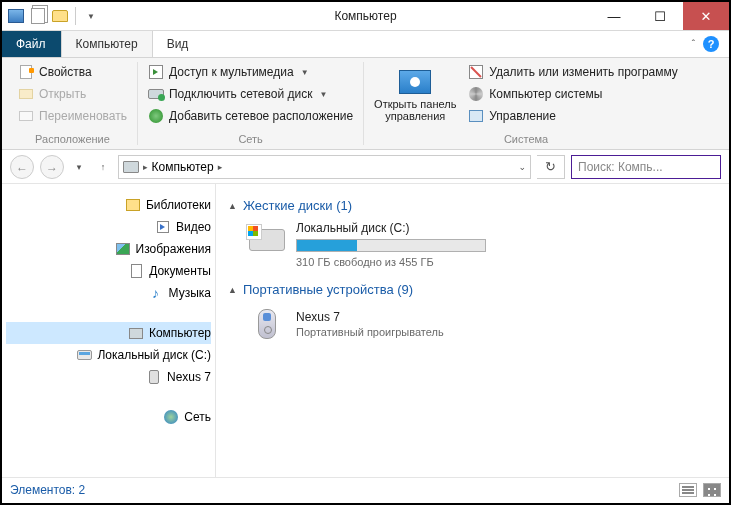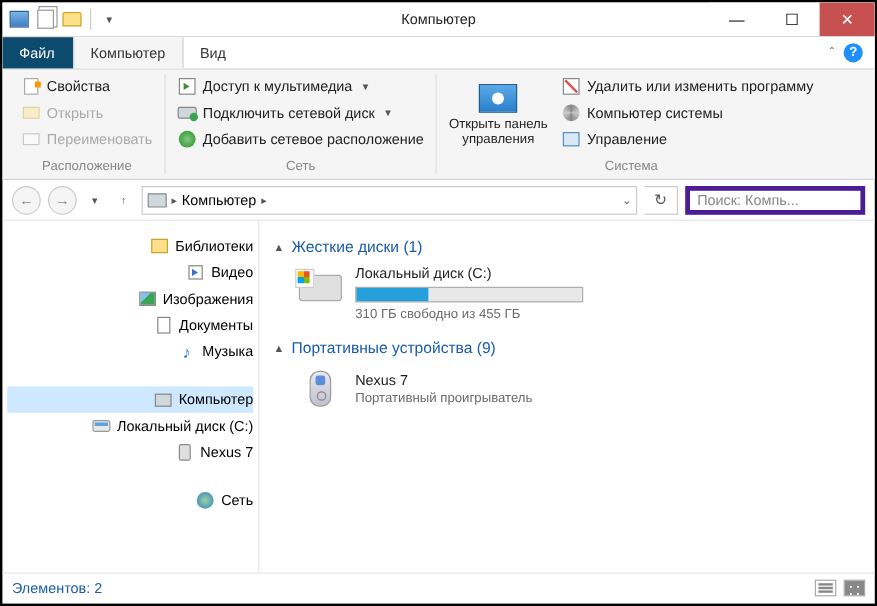--- a/index.html
+++ b/index.html
@@ -59,21 +59,21 @@
 
 
 .navrow { height: 34px; display: flex; align-items: center; gap: 6px; padding: 0 8px; border-bottom: 1px solid #e5e5e5; }
 .navbtn { width:24px; height:24px; border:1px solid #ccc; border-radius:50%; display:flex; align-items:center; justify-content:center; font-size:12px; color:#888; background:#f5f5f5;}
 .navbtn.small { border-radius:2px; width:18px; border:none; background:transparent; color:#555; font-size:9px;}
 .addressbar { flex: 1; height: 24px; border: 1px solid #ccc; display: flex; align-items: center; padding: 0 4px; font-size: 12px; gap: 4px;}
 .addressbar .pc-ico { width:16px; height:12px; background:#cfd8dc;border:1px solid #888;border-radius:1px;}
 .addressbar .crumb-sep { font-size:9px; color:#555;}
 .addressbar .dd-right { margin-left:auto; font-size:9px; color:#555;}
 .refresh-box { width:28px; height:24px; border:1px solid #ccc; border-left:none; display:flex; align-items:center; justify-content:center; font-size:13px; color:#555;}
-.searchbox { width:150px; height:24px; border:4px solid #4c1d95; font-size:12px; padding:0 6px; color:#888; display:flex; align-items:center;}
+.searchbox { width:150px; height:24px; border:1px solid #4c1d95; font-size:12px; padding:0 6px; color:#888; display:flex; align-items:center;}
 
 
 .body-area { display: flex; height: 293px; }
 .tree { width: 214px; border-right: 1px solid #e5e5e5; overflow-y: auto; padding: 10px 4px 4px 4px; position:relative;}
 .tree::-webkit-scrollbar { width:16px;}
 .tree::-webkit-scrollbar-track { background:#f0f0f0;}
 .tree::-webkit-scrollbar-thumb { background:#cdcdcd; border:1px solid #b5b5b5;}
 .tree-node { display: flex; align-items: center; gap: 5px; height: 22px; font-size: 12px; padding-left: 18px; justify-content: flex-end; }
 .tree-node.child { padding-left: 40px; }
 .tree-node.selected { background: #cde8ff; }

